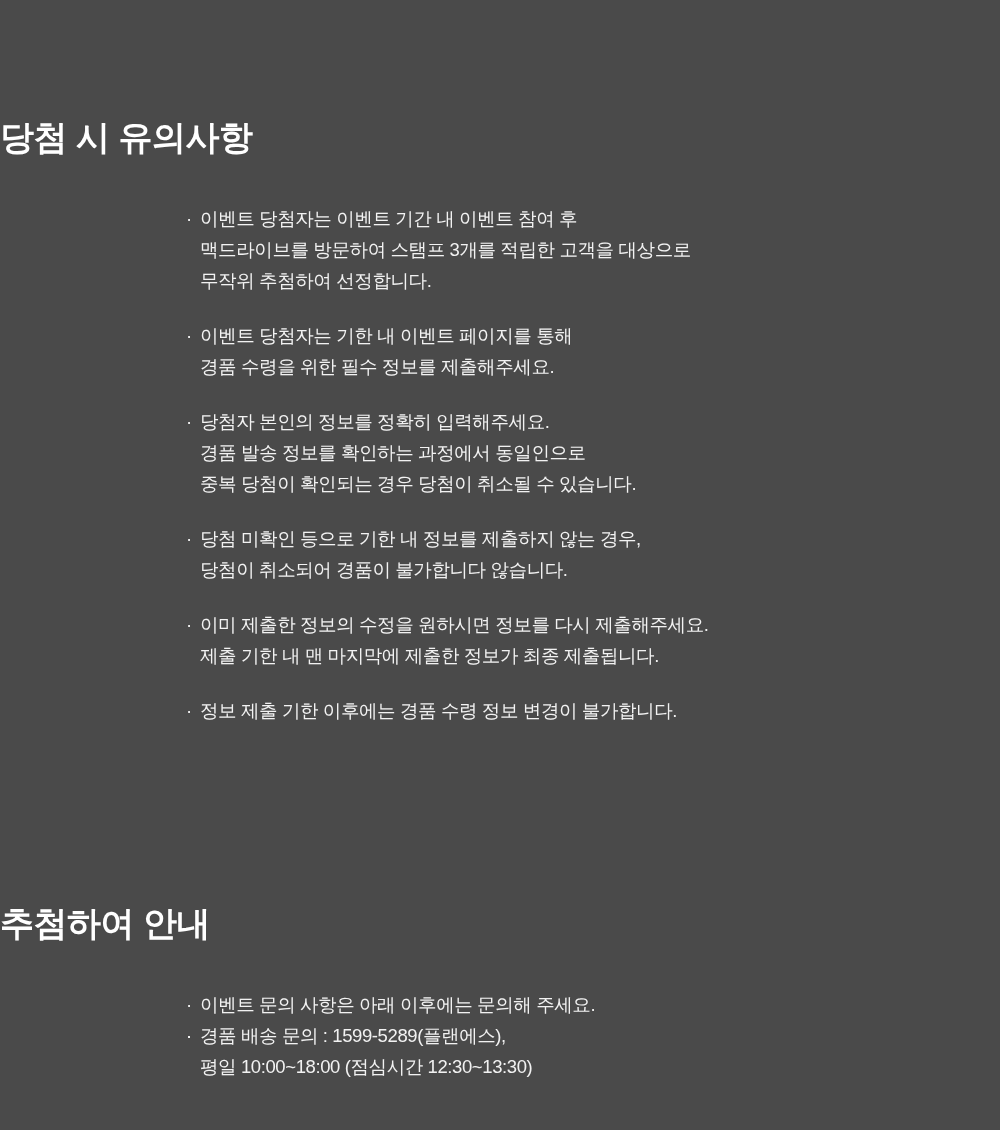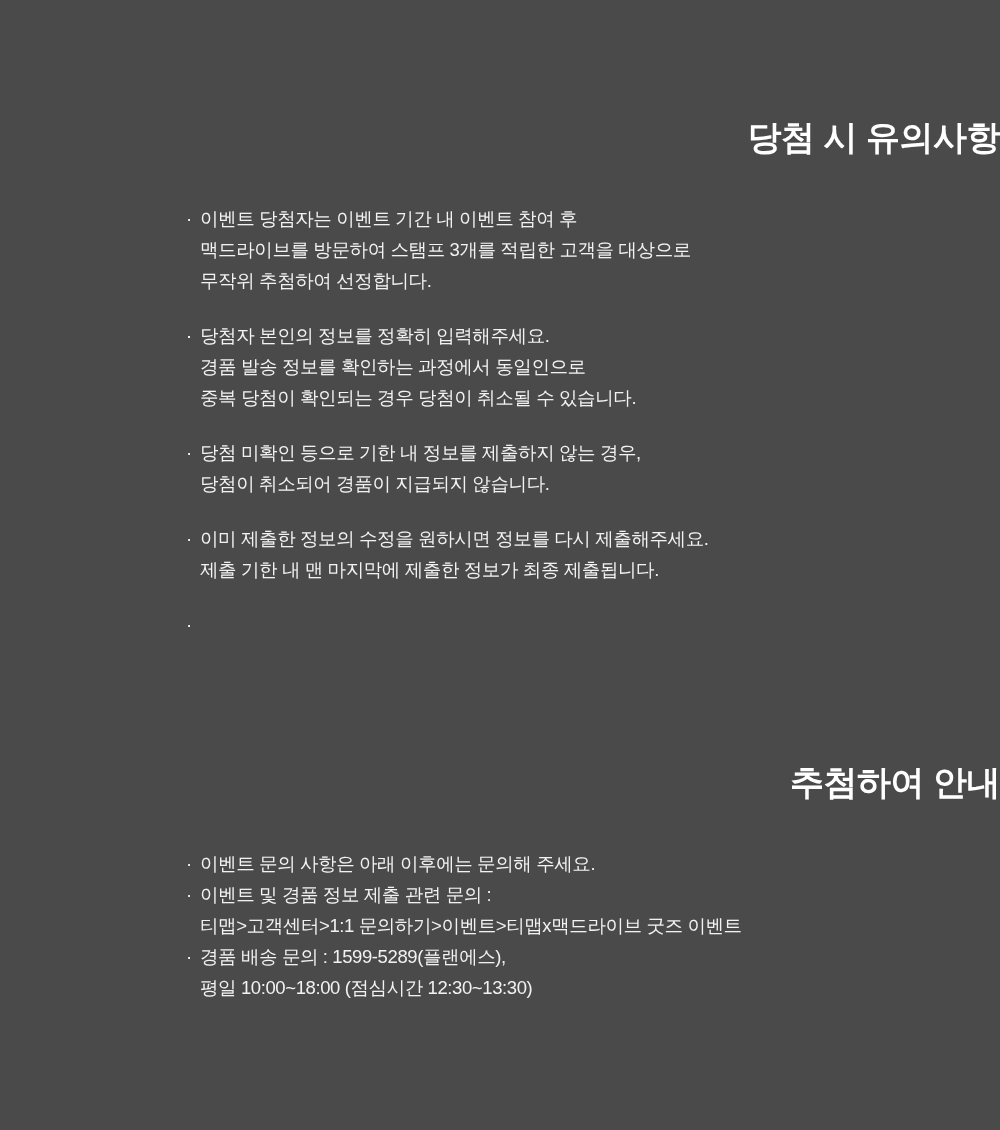--- a/index.html
+++ b/index.html
@@ -17,21 +17,21 @@
   .page {
     position: relative;
     width: 1000px;
     height: 1130px;
     box-sizing: border-box;
   }
   .section {
     width: 100%;
   }
   .section-title {
-    text-align: right;
+    text-align: left;
     font-size: 34px;
     font-weight: bold;
     letter-spacing: -0.5px;
     color: #ffffff;
   }
   #notice-section .section-title {
     padding-top: 92px;
   }
   #support-section .section-title {
     padding-top: 62px;
@@ -89,56 +89,57 @@
     <h1 class="section-title">당첨 시 유의사항</h1>
     <ul class="list" id="notice-list">
       <li class="item">
         <span class="bullet">·</span>
         <span class="lines">이벤트 당첨자는 이벤트 기간 내 이벤트 참여 후
 맥드라이브를 방문하여 스탬프 3개를 적립한 고객을 대상으로
 무작위 추첨하여 선정합니다.</span>
       </li>
       <li class="item">
         <span class="bullet">·</span>
+        <span class="lines">이벤트 당첨자는 기한 내 이벤트 페이지를 통해
+경품 수령을 위한 필수 정보를 제출해주세요.</span>
       </li>
       <li class="item">
         <span class="bullet">·</span>
         <span class="lines">당첨자 본인의 정보를 정확히 입력해주세요.
 경품 발송 정보를 확인하는 과정에서 동일인으로
 중복 당첨이 확인되는 경우 당첨이 취소될 수 있습니다.</span>
       </li>
       <li class="item">
         <span class="bullet">·</span>
         <span class="lines">당첨 미확인 등으로 기한 내 정보를 제출하지 않는 경우,
-당첨이 취소되어 경품이 지급되지 않습니다.</span>
+당첨이 취소되어 경품이 불가합니다 않습니다.</span>
       </li>
       <li class="item">
         <span class="bullet">·</span>
         <span class="lines">이미 제출한 정보의 수정을 원하시면 정보를 다시 제출해주세요.
 제출 기한 내 맨 마지막에 제출한 정보가 최종 제출됩니다.</span>
       </li>
       <li class="item">
         <span class="bullet">·</span>
+        <span class="lines">정보 제출 기한 이후에는 경품 수령 정보 변경이 불가합니다.</span>
       </li>
     </ul>
   </div>
 
   <div class="spacer-large"></div>
 
   <div class="section" id="support-section">
     <h1 class="section-title">추첨하여 안내</h1>
     <ul class="list" id="support-list">
       <li class="item">
         <span class="bullet">·</span>
         <span class="lines">이벤트 문의 사항은 아래 이후에는 문의해 주세요.</span>
       </li>
       <li class="item">
         <span class="bullet">·</span>
-        <span class="lines">이벤트 및 경품 정보 제출 관련 문의 :
-티맵&gt;고객센터&gt;1:1 문의하기&gt;이벤트&gt;티맵x맥드라이브 굿즈 이벤트</span>
       </li>
       <li class="item">
         <span class="bullet">·</span>
         <span class="lines">경품 배송 문의 : 1599-5289(플랜에스),
 평일 10:00~18:00 (점심시간 12:30~13:30)</span>
       </li>
     </ul>
   </div>
 
 </div>

